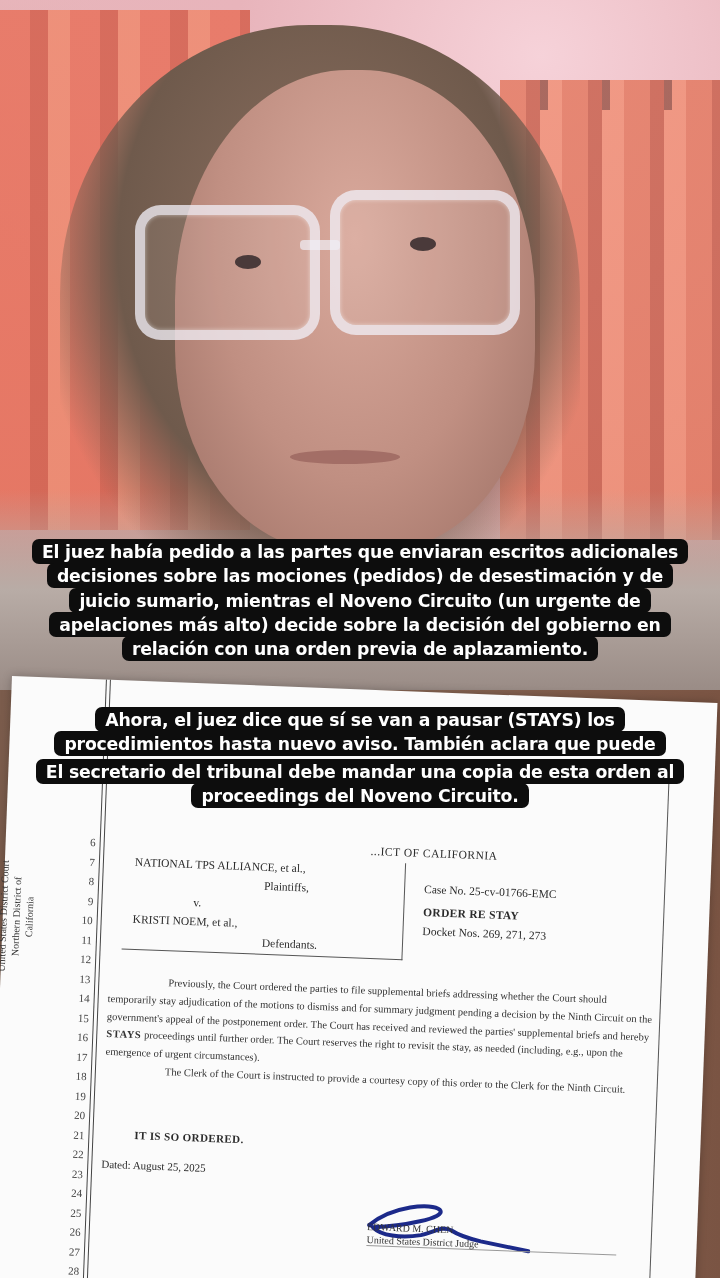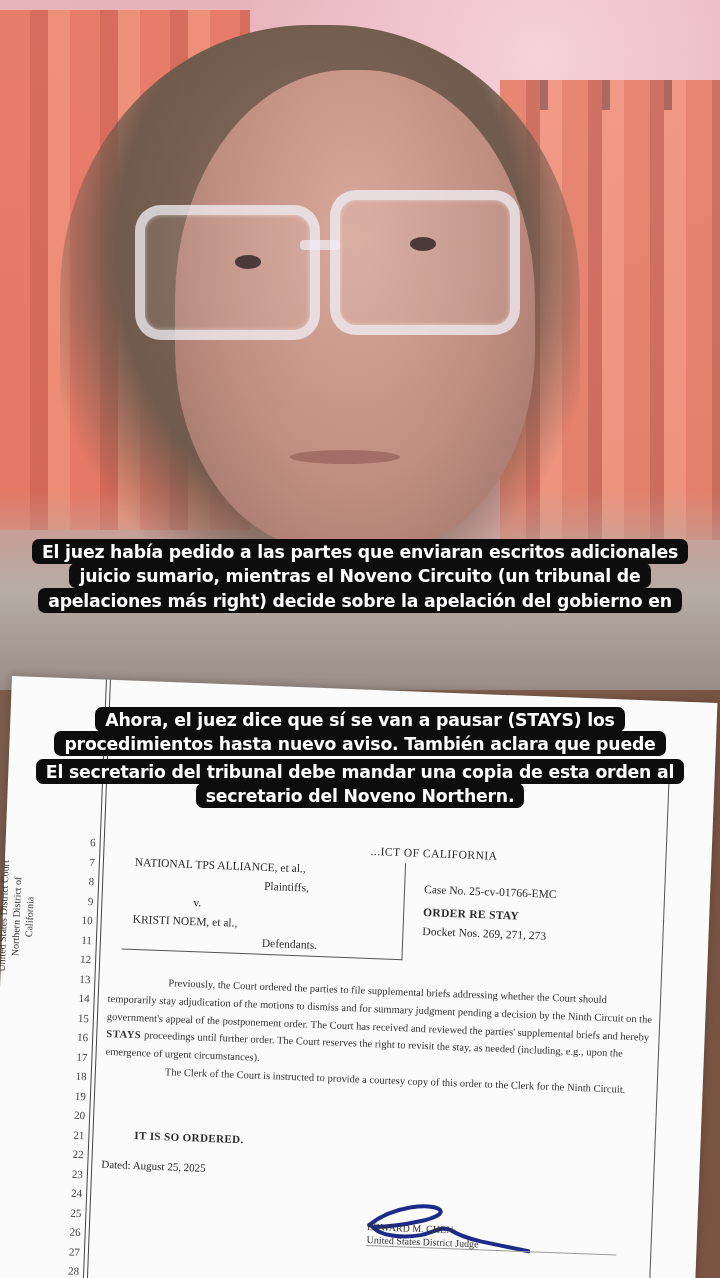--- a/index.html
+++ b/index.html
@@ -164,25 +164,27 @@
     <div class="sig-line"></div>
     <div class="sig-name">
       <div>EDWARD M. CHEN</div>
       <div>United States District Judge</div>
     </div>
   </div>
 </div>
 
 <div class="cap" style="top:539px;">
   <span class="row"><span class="line">El juez había pedido a las partes que enviaran escritos adicionales</span></span>
-  <span class="row"><span class="line">juicio sumario, mientras el Noveno Circuito (un tribunal de</span></span>
-  <span class="row"><span class="line">apelaciones más right) decide sobre la apelación del gobierno en</span></span>
+  <span class="row"><span class="line">decisiones sobre las mociones (pedidos) de desestimación y de</span></span>
+  <span class="row"><span class="line">juicio sumario, mientras el Noveno Circuito (un urgente de</span></span>
+  <span class="row"><span class="line">apelaciones más alto) decide sobre la decisión del gobierno en</span></span>
+  <span class="row"><span class="line">relación con una orden previa de aplazamiento.</span></span>
 </div>
 
 <div class="cap" style="top:707px;">
   <span class="row"><span class="line">Ahora, el juez dice que sí se van a pausar (STAYS) los</span></span>
   <span class="row"><span class="line">procedimientos hasta nuevo aviso. También aclara que puede</span></span>
 </div>
 
 <div class="cap" style="top:759px;">
   <span class="row"><span class="line">El secretario del tribunal debe mandar una copia de esta orden al</span></span>
-  <span class="row"><span class="line">secretario del Noveno Northern.</span></span>
+  <span class="row"><span class="line">proceedings del Noveno Circuito.</span></span>
 </div>
 
 </body></html>

